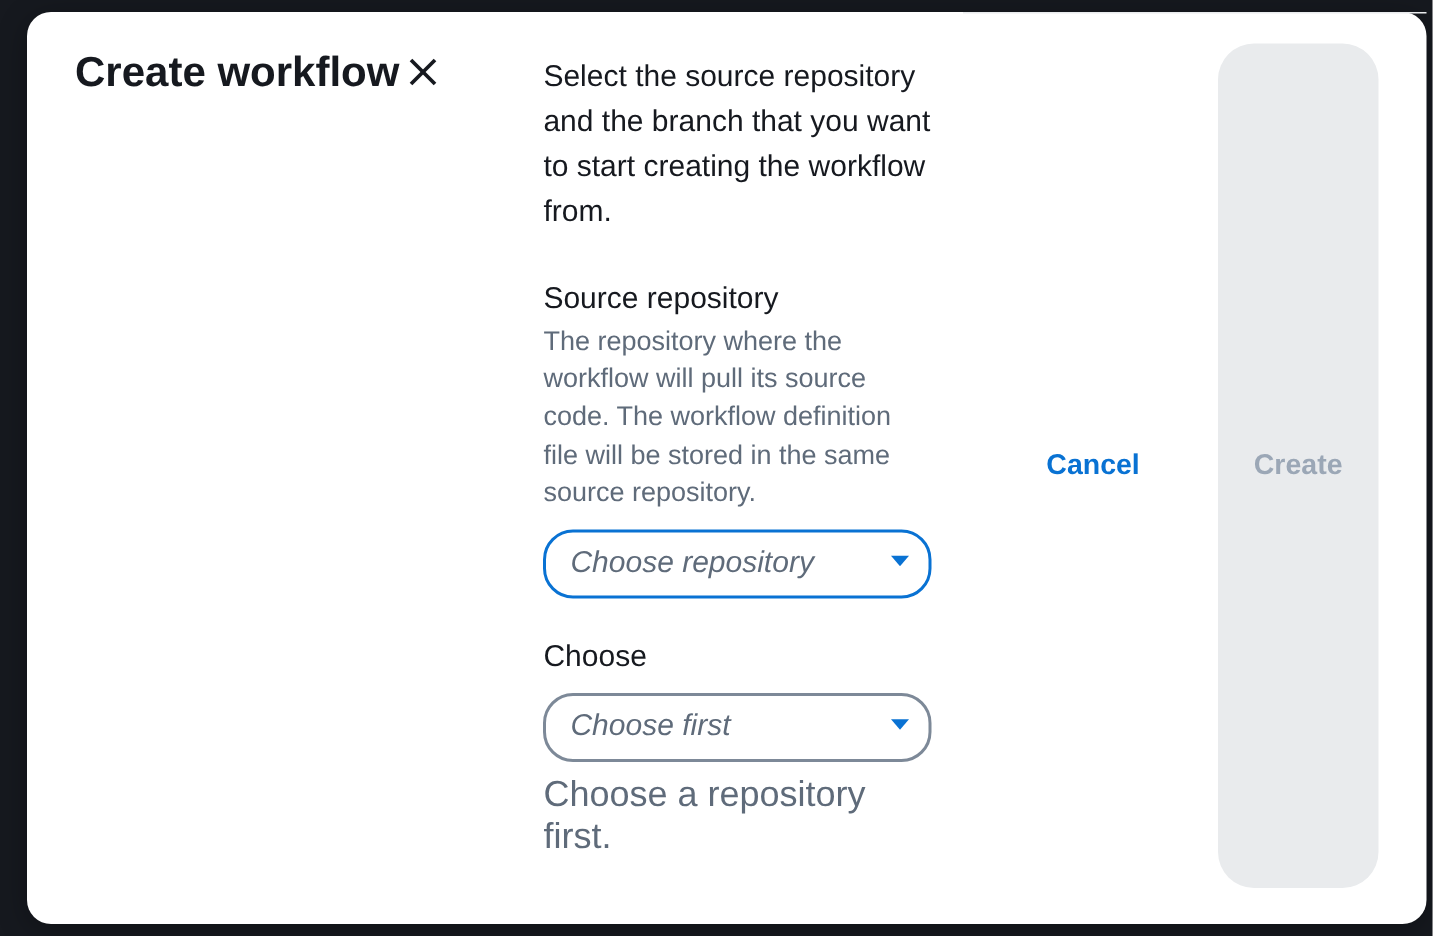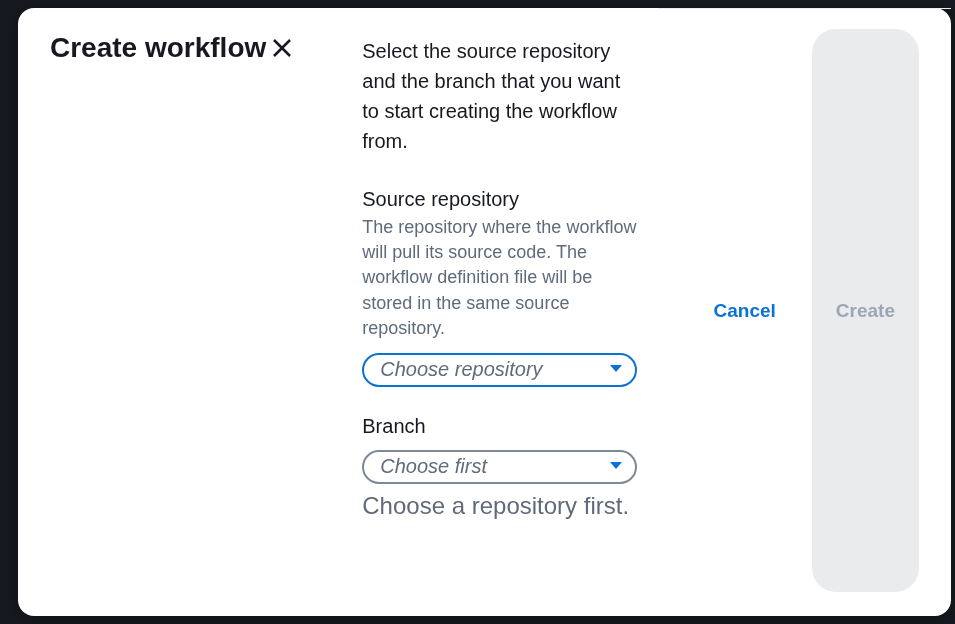--- a/index.html
+++ b/index.html
@@ -65,21 +65,21 @@
       color: #5f6b7a;
       line-height: 1.4;
       margin-bottom: 10px;
     }
     .select-wrap {
       position: relative;
       width: 100%;
     }
     .select {
       width: 100%;
-      height: 34px;
+      height: 46px;
       padding: 0 40px 0 16px;
       font-size: 20px;
       font-style: italic;
       color: #5f6b7a;
       background: #ffffff;
       border: 2px solid #7d8998;
       border-radius: 20px;
       cursor: pointer;
       display: flex;
       align-items: center;
@@ -99,21 +99,21 @@
     .hint {
       font-size: 24px;
       color: #5f6b7a;
       margin-top: 8px;
     }
     .modal-footer {
       border-top: 1px solid #e9ebed;
       padding: 20px 32px 24px 32px;
       display: flex;
       justify-content: flex-end;
-      gap: 12px;
+      gap: 28px;
     }
     .btn {
       font-size: 19px;
       font-weight: 700;
       padding: 8px 24px;
       border-radius: 24px;
       cursor: pointer;
       border: none;
     }
     .btn-cancel {
@@ -154,21 +154,21 @@
         </div>
         <span class="caret">
           <svg viewBox="0 0 14 14">
               <polygon points="1,4 13,4 7,11"></polygon>
             </svg>
         </span>
       </div>
     </div>
 
     <div class="field-group">
-      <div class="field-label">Branch</div>
+      <div class="field-label">Choose</div>
       <div class="select-wrap">
         <div class="select">
           <span>Choose first</span>
         </div>
         <span class="caret">
           <svg viewBox="0 0 14 14">
               <polygon points="1,4 13,4 7,11"></polygon>
             </svg>
         </span>
       </div>

